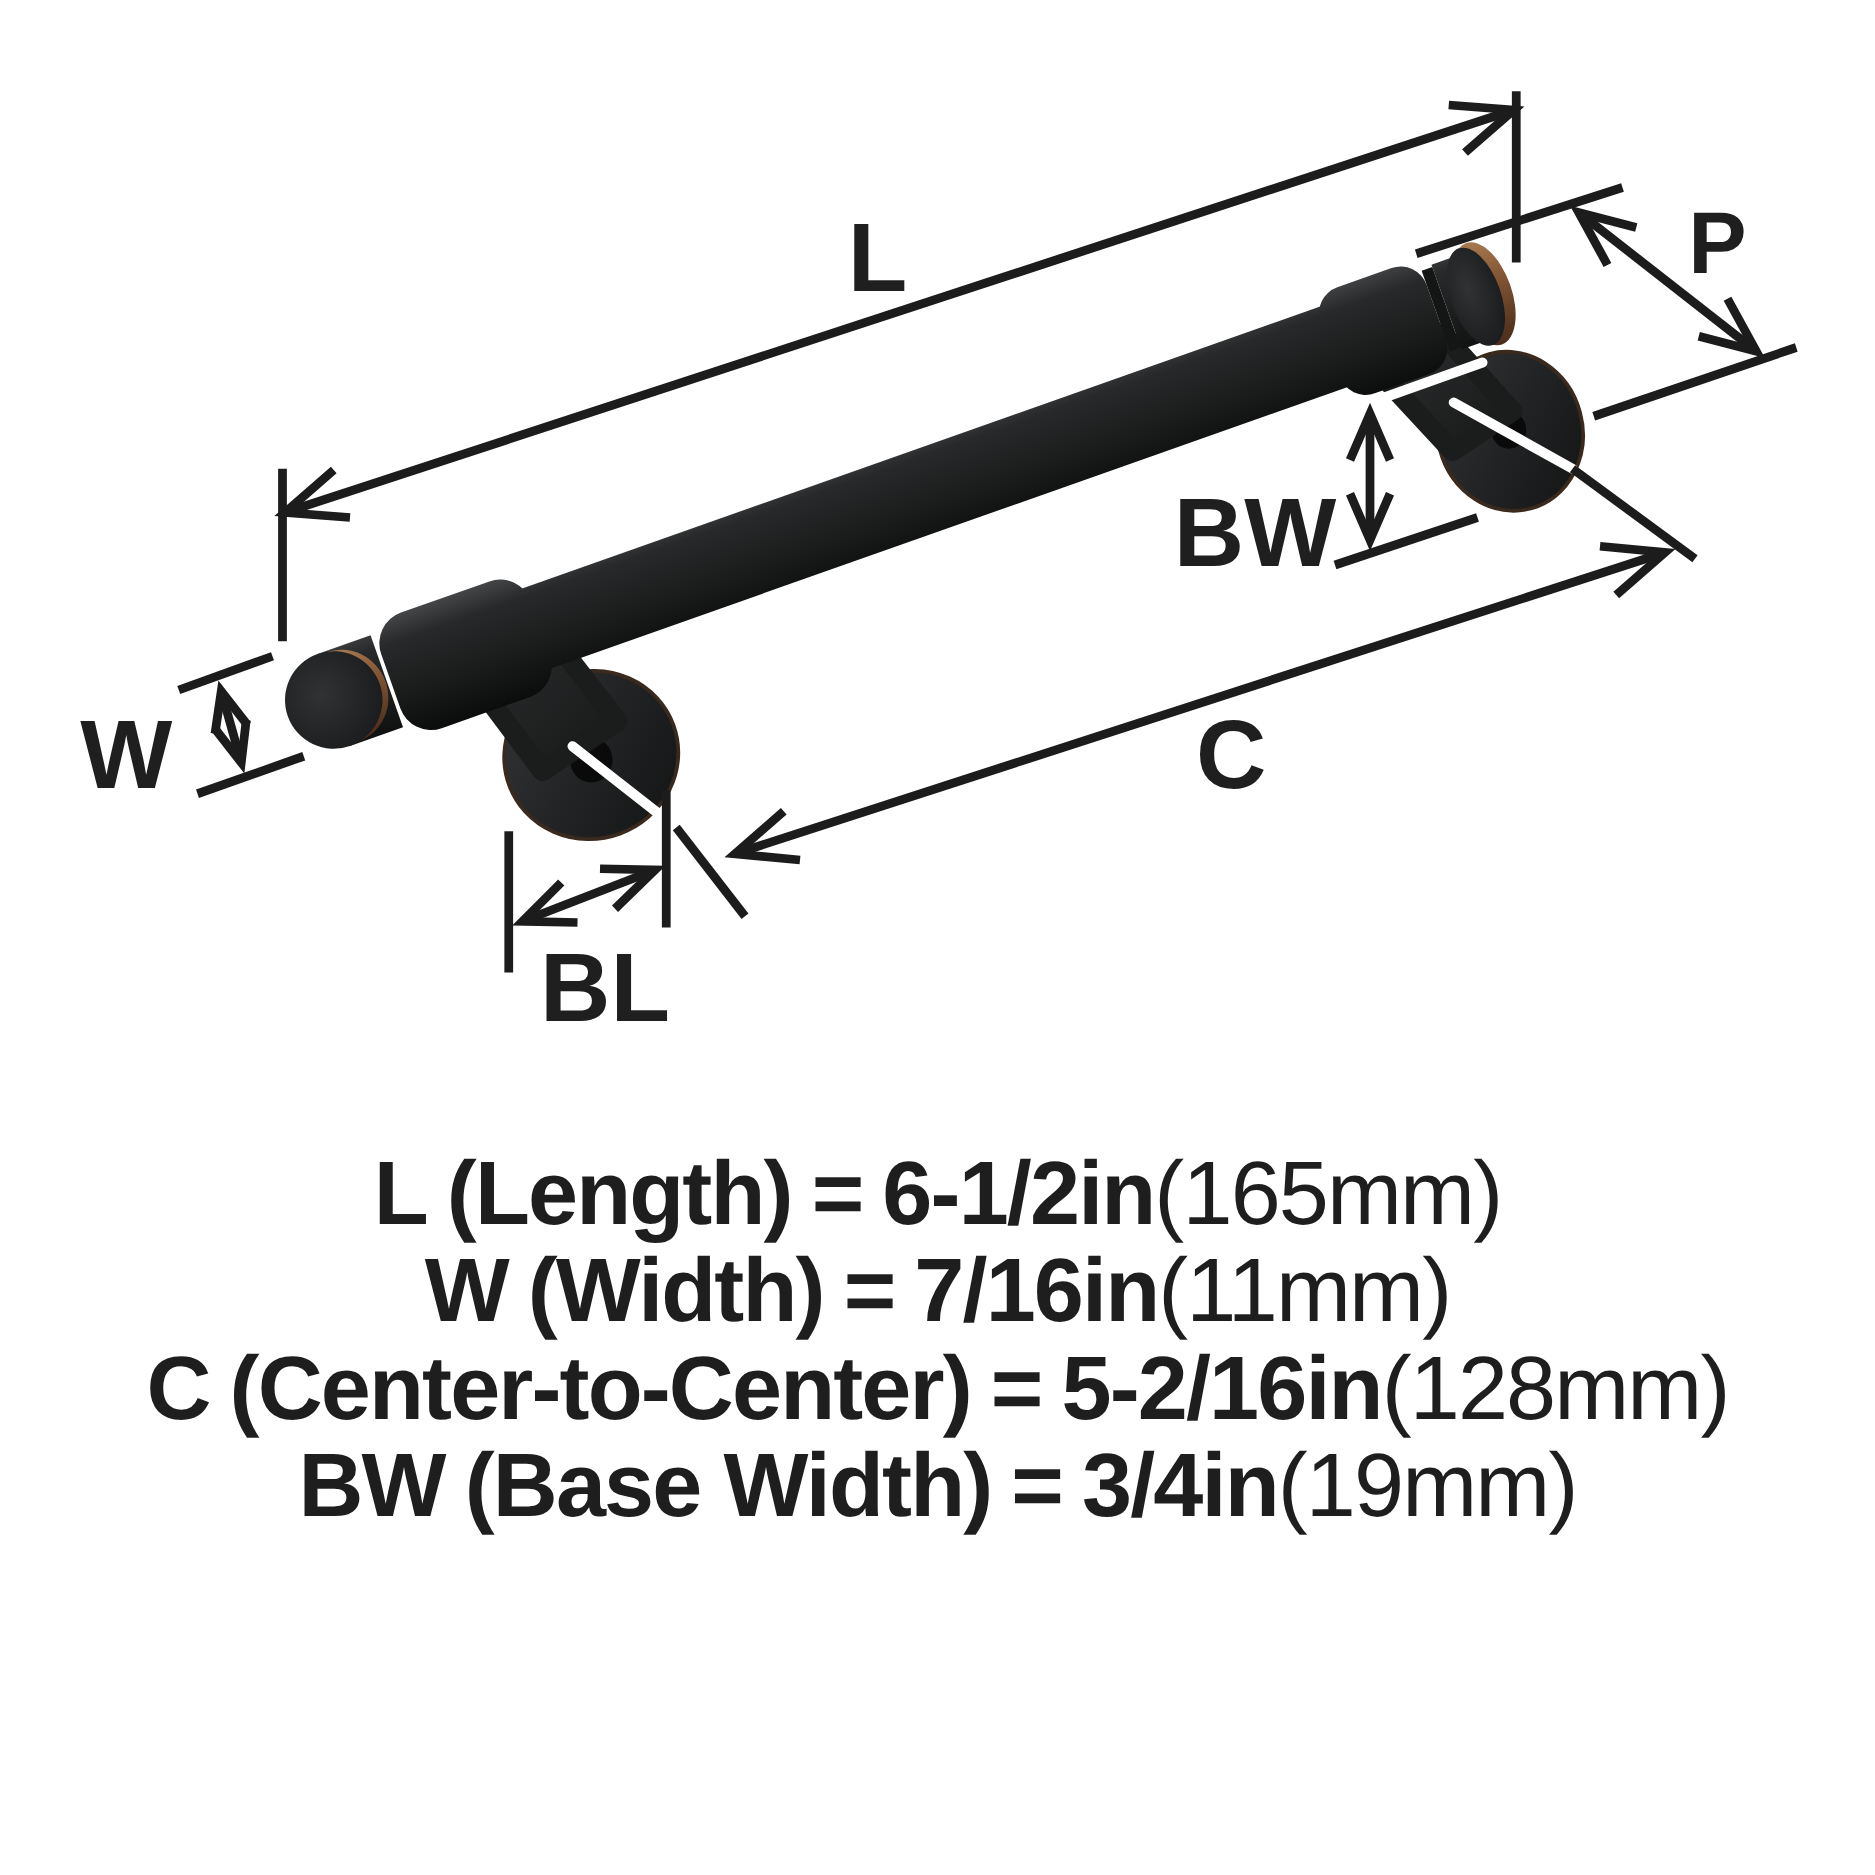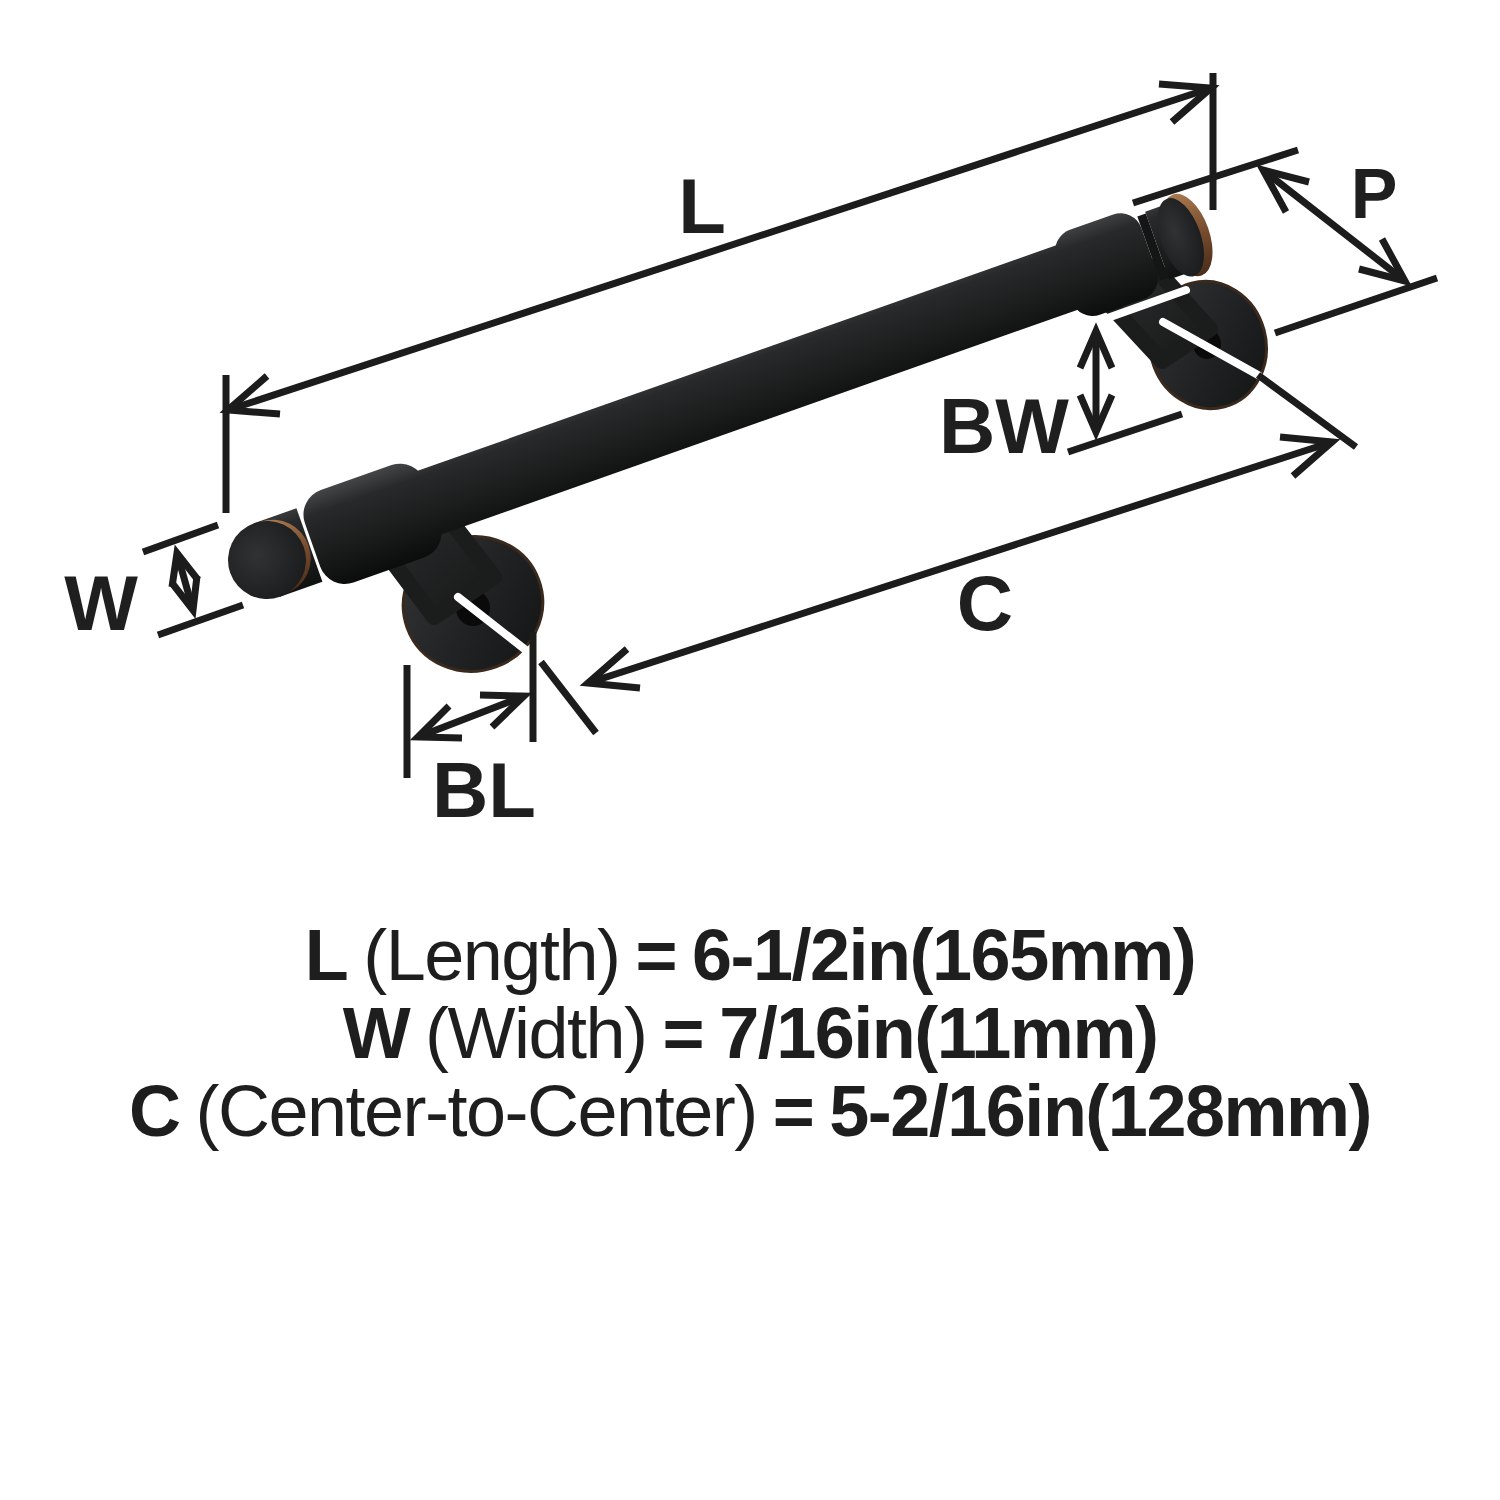--- a/index.html
+++ b/index.html
@@ -22,24 +22,24 @@
 
   .specs {
     position: absolute; left: 0; top: 916px; width: 1500px;
     text-align: center; color: #1e1e1e;
   }
   .spec-line {
     height: 78px; line-height: 78px; font-size: 72px;
     letter-spacing: -1.5px; white-space: nowrap;
   }
   .spec-label { font-weight: bold; }
-  .spec-name { font-weight: normal; margin: 16px 16px 0 16px; }
+  .spec-name { font-weight: bold; margin: 16px 16px 0 16px; }
   .spec-eq { font-weight: bold; margin-right: 16px; }
   .spec-value { font-weight: bold; }
-  .spec-metric { font-weight: bold; }
+  .spec-metric { font-weight: normal; }
 </style>
 </head>
 <body>
 
 <div class="stage">
 
   <svg class="diagram-svg" width="1500" height="1500" viewBox="0 0 1500 1500">
     <defs>
       <linearGradient id="barGrad" x1="0" y1="510" x2="0" y2="612" gradientUnits="userSpaceOnUse">
         <stop offset="0" stop-color="#47484a"></stop>
@@ -149,15 +149,16 @@
       <path class="dim-head" d="M462,738 L418,737 L449,706"></path>
       <path class="dim-head" d="M480,695 L524,696 L492,727"></path>
       <text class="dim-label" x="484" y="817">BL</text>
     </g>
   </svg>
 
   <div class="specs">
     <div class="spec-line"><span class="spec-label">L</span><span class="spec-name">(Length)</span><span class="spec-eq">=</span><span class="spec-value">6-1/2in</span><span class="spec-metric">(165mm)</span></div>
     <div class="spec-line"><span class="spec-label">W</span><span class="spec-name">(Width)</span><span class="spec-eq">=</span><span class="spec-value">7/16in</span><span class="spec-metric">(11mm)</span></div>
     <div class="spec-line"><span class="spec-label">C</span><span class="spec-name">(Center-to-Center)</span><span class="spec-eq">=</span><span class="spec-value">5-2/16in</span><span class="spec-metric">(128mm)</span></div>
+    <div class="spec-line"><span class="spec-label">BW</span><span class="spec-name">(Base Width)</span><span class="spec-eq">=</span><span class="spec-value">3/4in</span><span class="spec-metric">(19mm)</span></div>
   </div>
 
 </div>
 
 </body></html>

